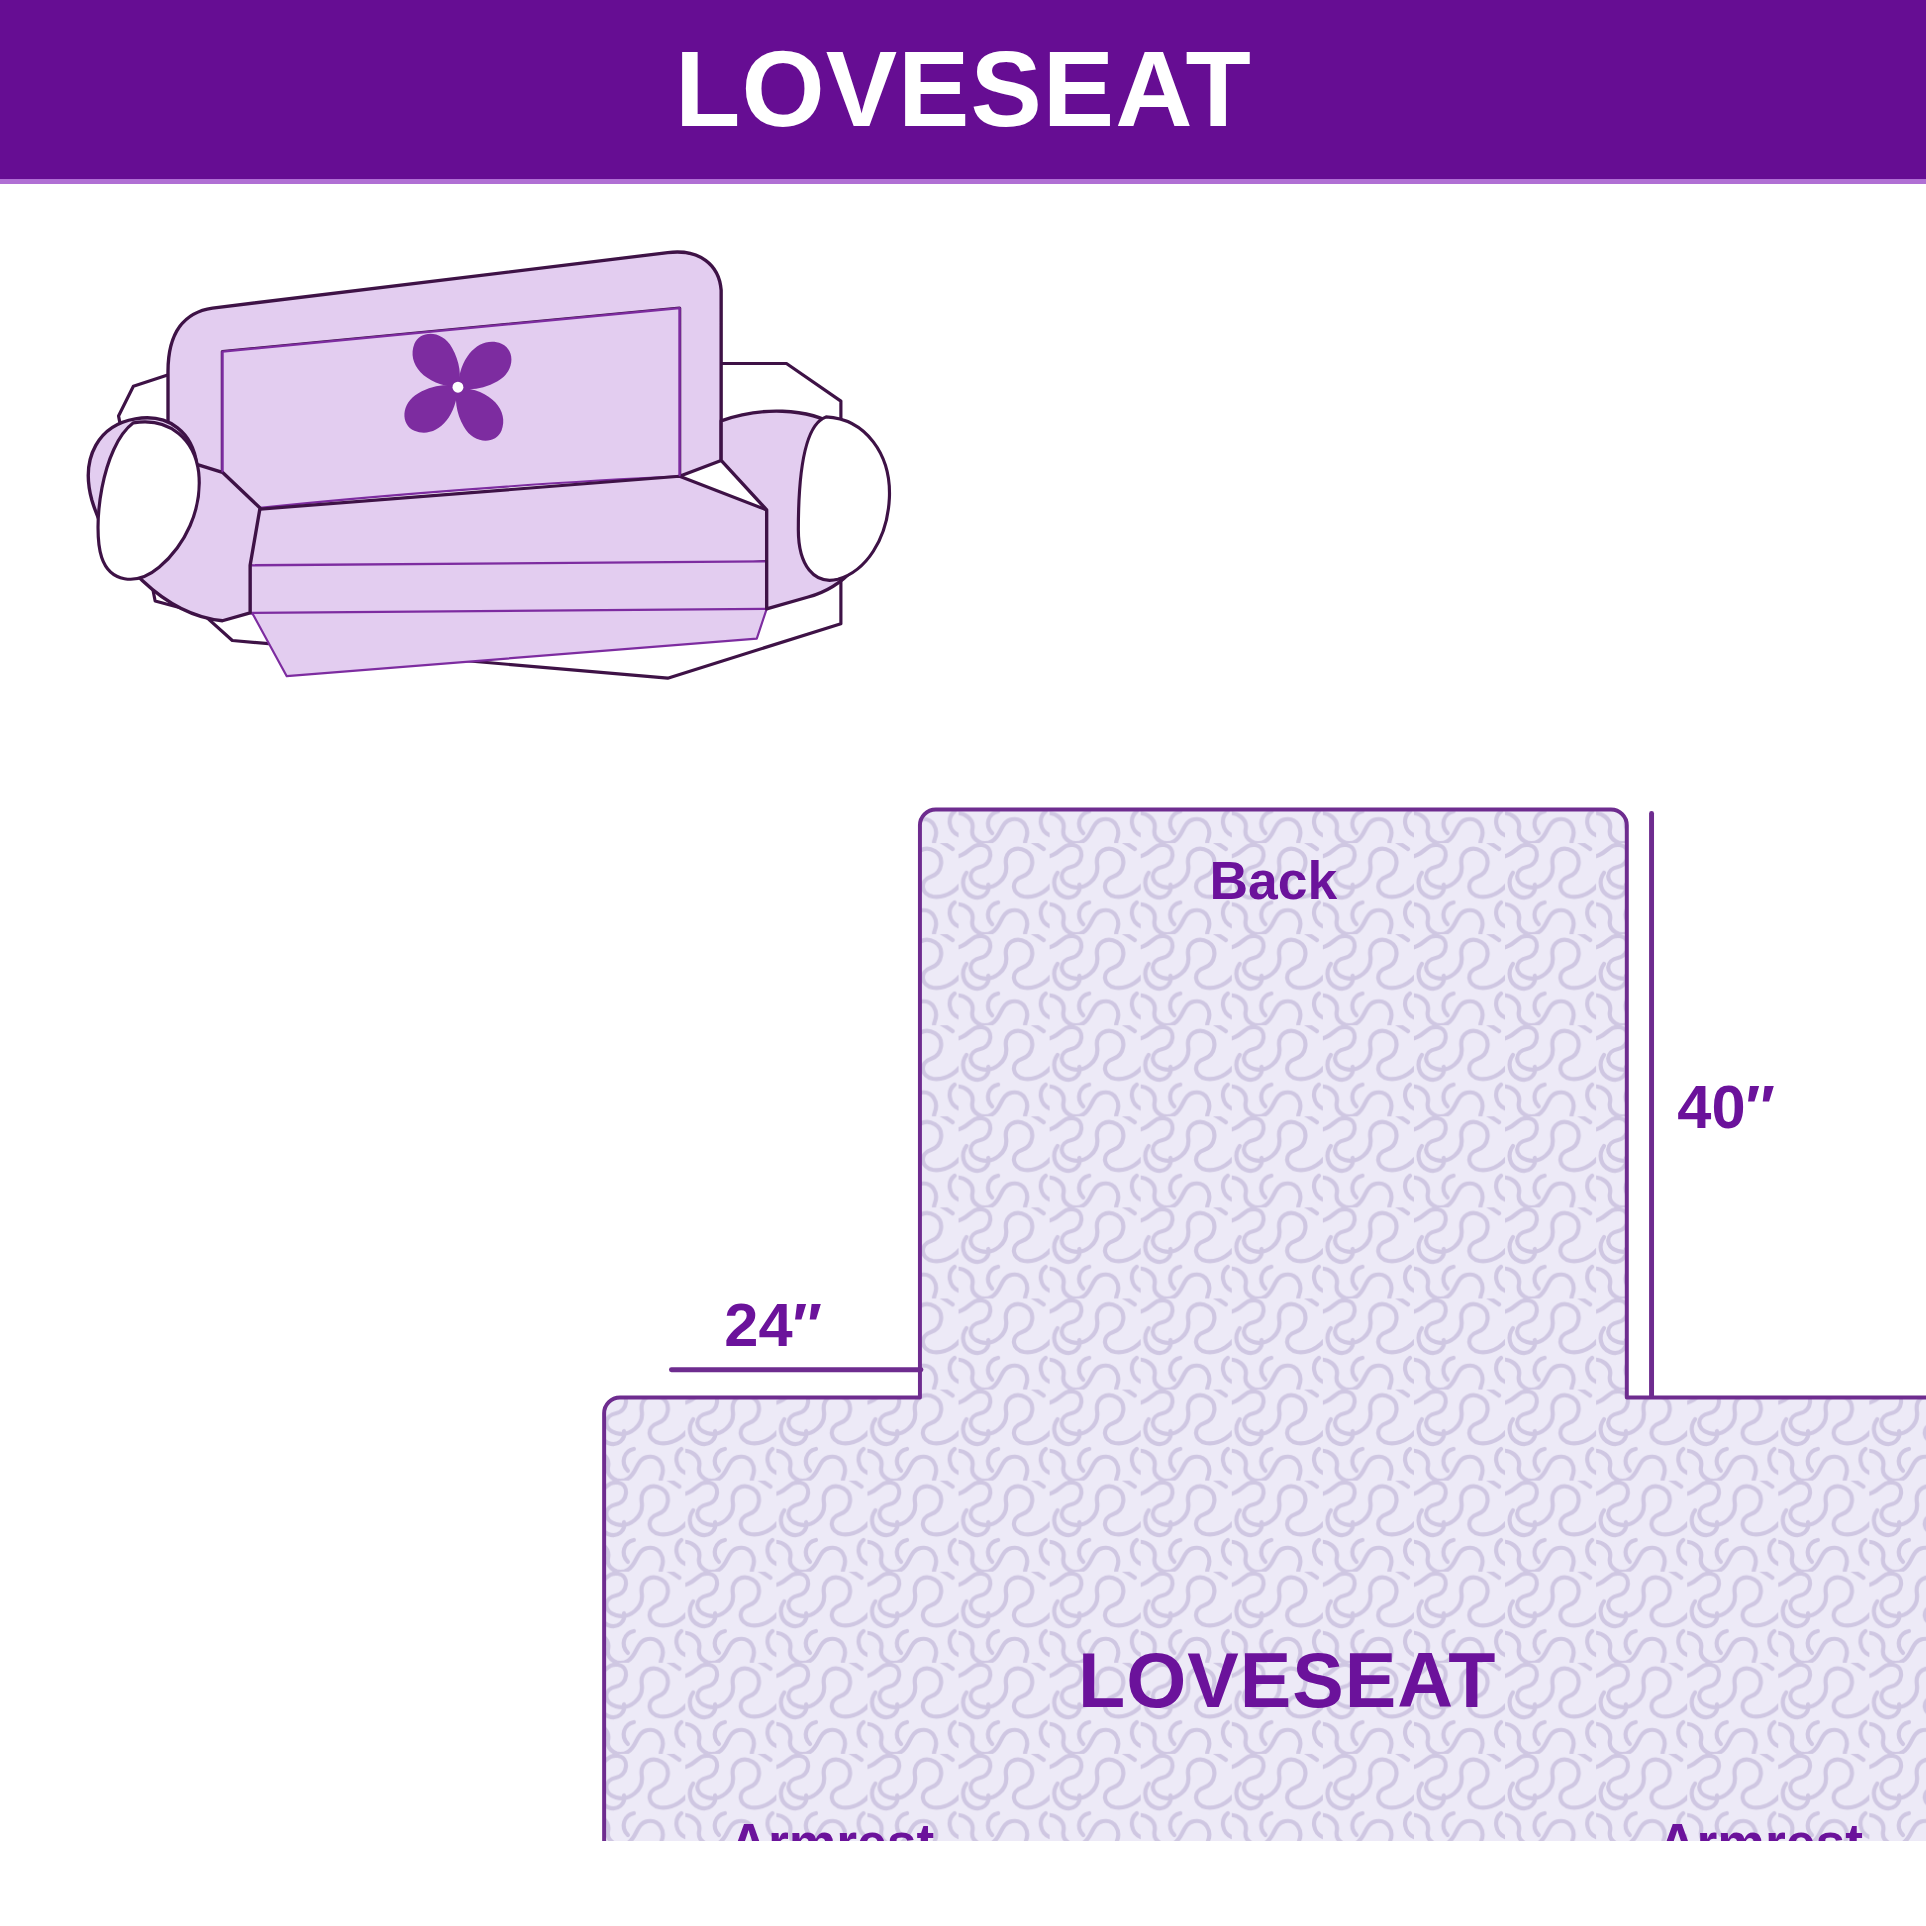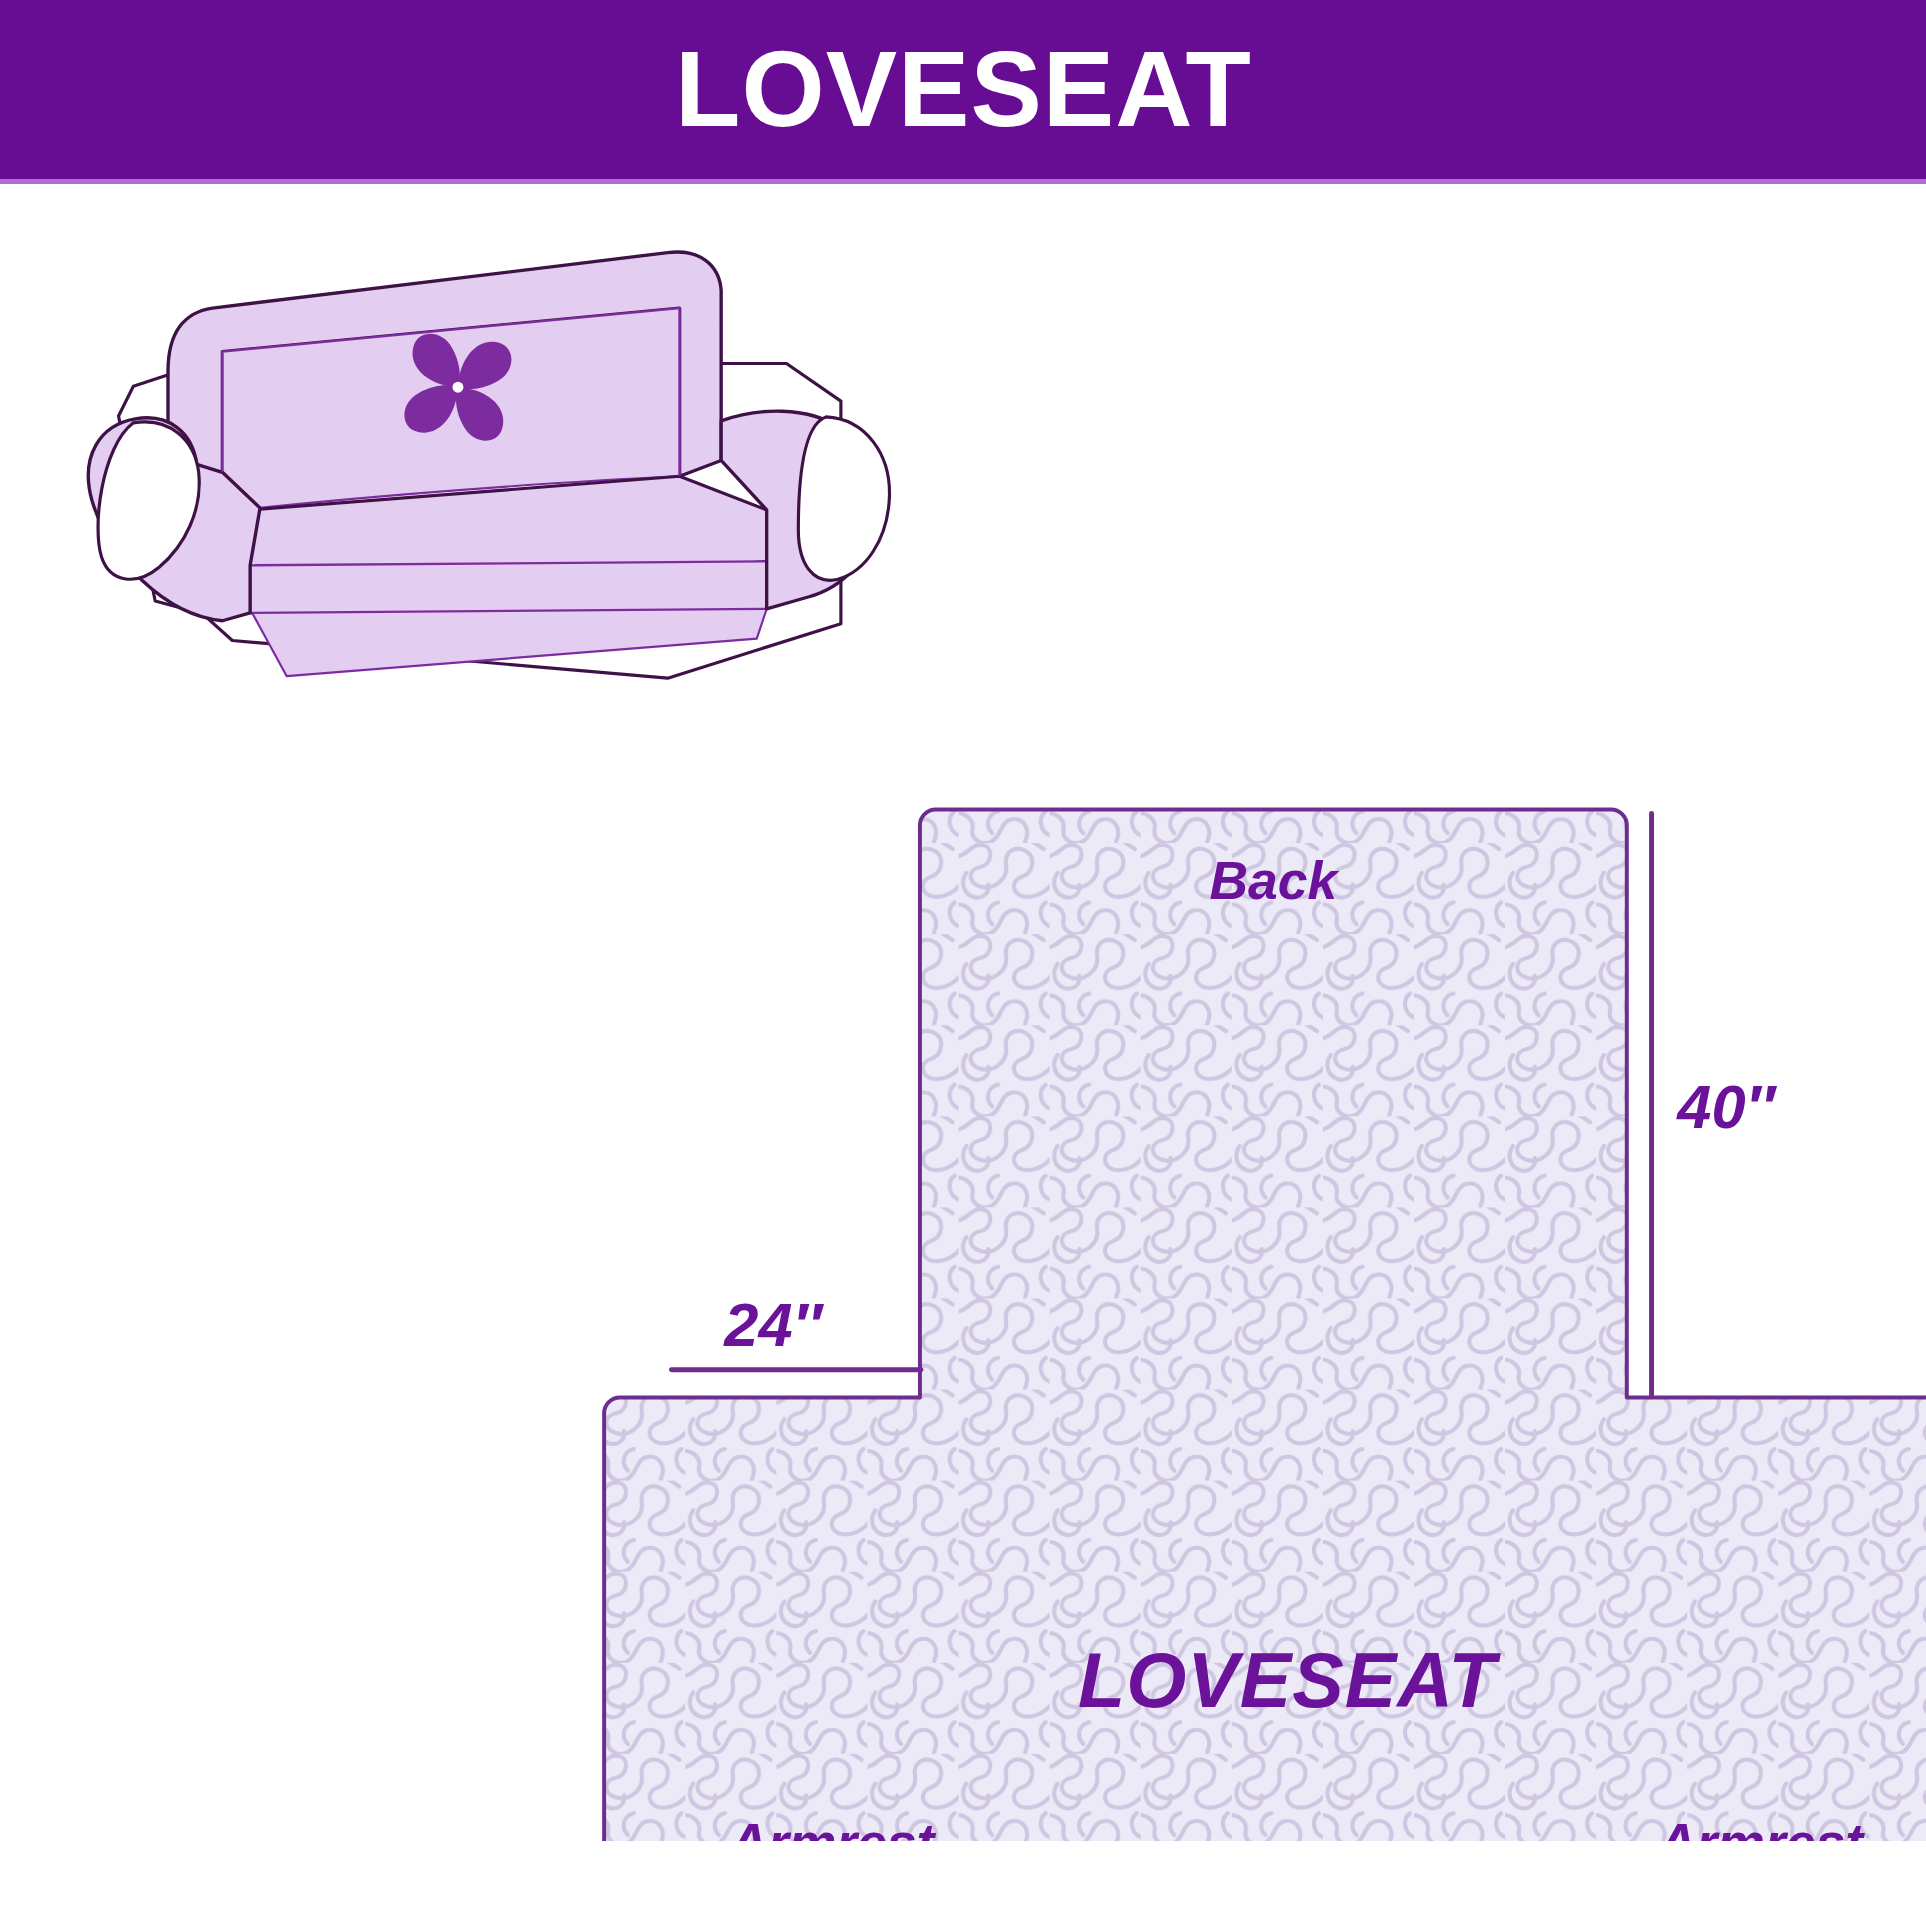--- a/index.html
+++ b/index.html
@@ -59,21 +59,20 @@
   }
   #sofa-illustration svg { display: block; width: 100%; height: 100%; }
 
   
   #pattern-diagram {
     position: absolute;
     left: 594px;
     top: 752px;
     width: 1333px;
     height: 1089px;
-    font-style: italic;
   }
   #pattern-diagram svg { display: block; width: 100%; height: 100%; }
 
   .dim-label, .panel-label {
     font-family: "Liberation Sans", sans-serif;
     font-weight: bold;
     fill: #6B129B;
   }
 </style>
 </head>

